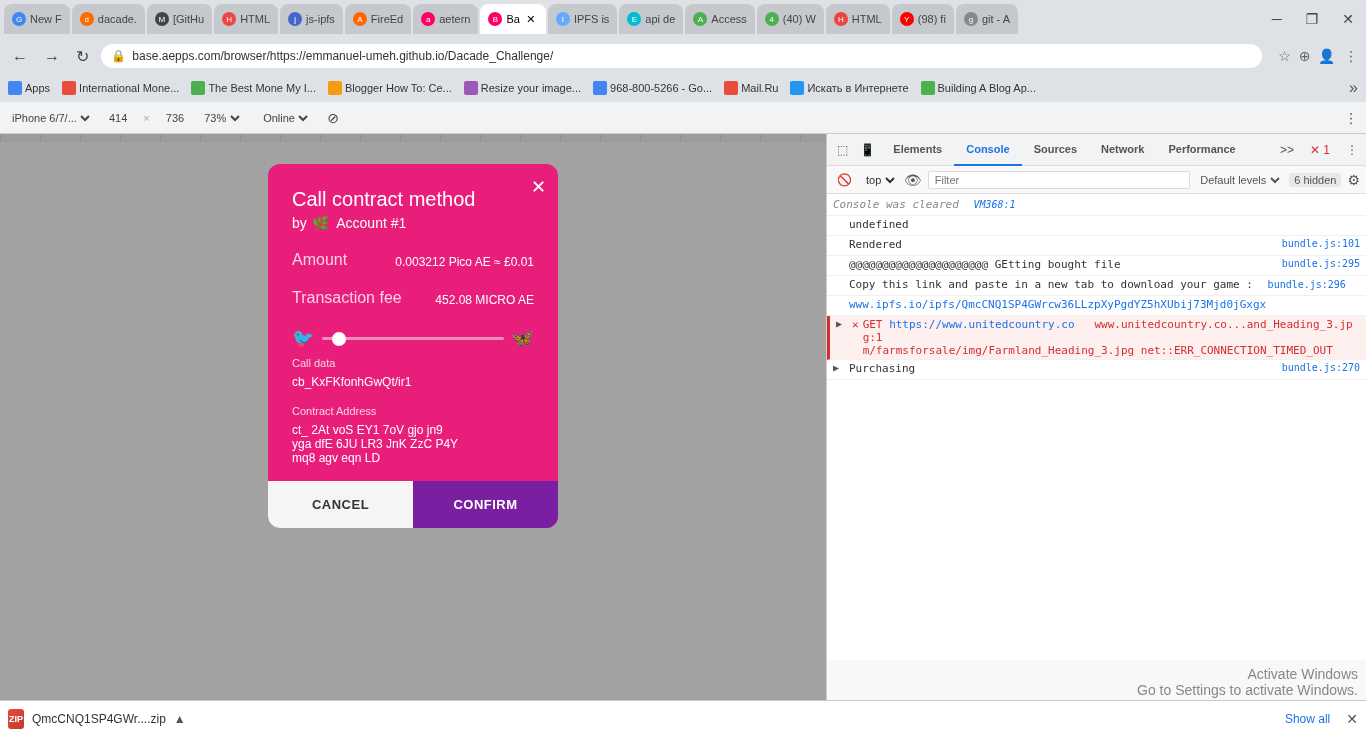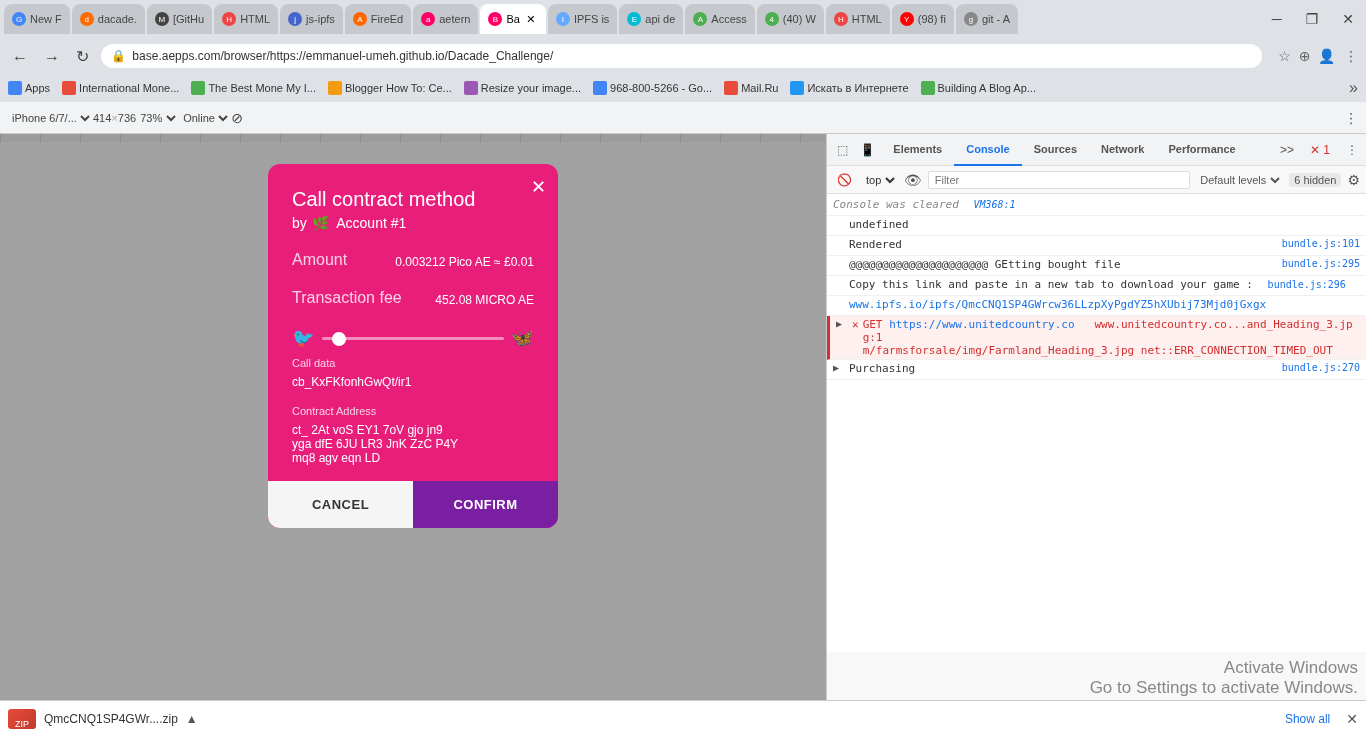--- a/index.html
+++ b/index.html
@@ -20,21 +20,21 @@
     .address-bar { flex: 1; background: #fff; border-radius: 16px; height: 24px; display: flex; align-items: center; padding: 0 10px; font-size: 12px; color: #333; border: none; }
     .address-bar-icons { display: flex; gap: 8px; margin-left: 8px; }
     .addr-icon { font-size: 14px; color: #666; cursor: pointer; }
 
     
     .bookmarks-bar { background: #dee1e6; height: 28px; display: flex; align-items: center; padding: 0 8px; gap: 12px; font-size: 11px; color: #333; overflow: hidden; }
     .bookmark-item { display: flex; align-items: center; gap: 3px; cursor: pointer; white-space: nowrap; }
     .bm-more { margin-left: auto; cursor: pointer; font-size: 16px; color: #555; }
 
     
-    .device-bar { background: #f1f3f4; height: 32px; display: flex; align-items: center; padding: 0 8px; gap: 0; font-size: 11px; color: #444; border-bottom: 1px solid #ccc; }
+    .device-bar { background: #f1f3f4; height: 32px; display: flex; align-items: center; padding: 0 8px; gap: 16px; font-size: 11px; color: #444; border-bottom: 1px solid #ccc; }
     .device-select { background: transparent; border: none; font-size: 11px; cursor: pointer; color: #444; }
     .device-divider { color: #aaa; }
 
     
     .main-area { display: flex; height: calc(736px - 38px - 36px - 28px - 32px); }
 
     
     .browser-viewport { flex: 1; background: #e8e8e8; position: relative; display: flex; justify-content: center; overflow: hidden; }
 
     
@@ -87,21 +87,21 @@
     .console-cleared { color: #888; font-style: italic; padding: 4px 6px; border-bottom: 1px solid #f0f0f0; }
     .error-icon { color: #d32f2f; margin-right: 4px; font-size: 11px; }
 
     
     .dt-bottom { height: 32px; display: flex; align-items: center; padding: 0 8px; border-top: 1px solid #ddd; background: #f8f8f8; }
     .dt-bottom-icon { cursor: pointer; font-size: 14px; color: #555; margin-right: 8px; }
     .dt-console-label { font-size: 12px; color: #555; }
 
     
     .download-bar { position: fixed; bottom: 0; left: 0; right: 0; height: 36px; background: #fff; border-top: 1px solid #ccc; display: flex; align-items: center; padding: 0 8px; gap: 8px; z-index: 100; }
-    .download-icon { width: 28px; height: 20px; background: linear-gradient(135deg, #e74c3c, #c0392b); border-radius: 3px; display: flex; align-items: flex-end; justify-content: center; color: white; font-size: 10px; }
+    .download-icon { width: 16px; height: 20px; background: linear-gradient(135deg, #e74c3c, #c0392b); border-radius: 3px; display: flex; align-items: center; justify-content: center; color: white; font-size: 10px; font-weight: bold; }
     .download-name { font-size: 12px; color: #333; }
     .download-arrow { font-size: 12px; color: #555; cursor: pointer; }
     .show-all-btn { font-size: 12px; color: #1a73e8; cursor: pointer; margin-right: 8px; }
     .download-close { cursor: pointer; font-size: 14px; color: #555; }
 
     .tab-x { width: 14px; height: 14px; display: flex; align-items: center; justify-content: center; border-radius: 50%; cursor: pointer; }
   </style>
 </head>
 <body>
 
@@ -395,21 +395,21 @@
         </span>
       </div>
 
       <div class="console-line">
         <span class="console-arrow">▶</span>
         <span class="console-text">Purchasing</span>
         <span class="console-source">bundle.js:270</span>
       </div>
     </div>
 
-    <div style="padding:6px 8px;background:#f8f8f8;text-align:right;font-size:17px;color:#888;">
+    <div style="padding:6px 8px;background:#f8f8f8;text-align:right;font-size:14px;color:#888;">
       <div>Activate Windows</div>
       <div>Go to Settings to activate Windows.</div>
     </div>
 
     <div class="dt-bottom">
       <span class="dt-bottom-icon">⋮</span>
       <span class="dt-console-label">Console</span>
       <span style="flex:1;"></span>
       <span style="font-size:11px;color:#888;cursor:pointer;">Show all</span>
       <span style="font-size:14px;color:#555;cursor:pointer;margin-left:8px;">✕</span>

